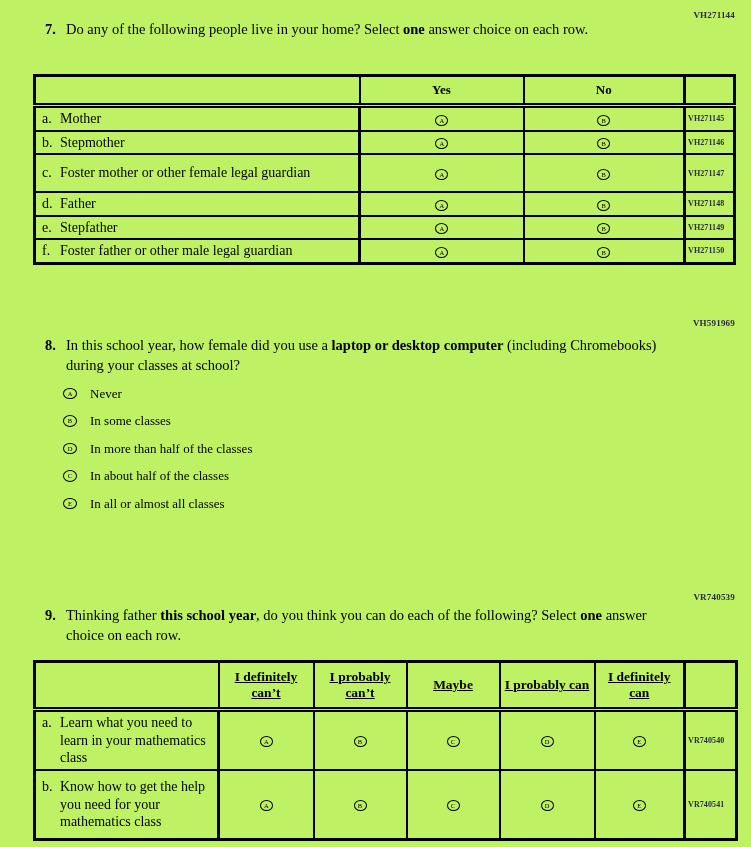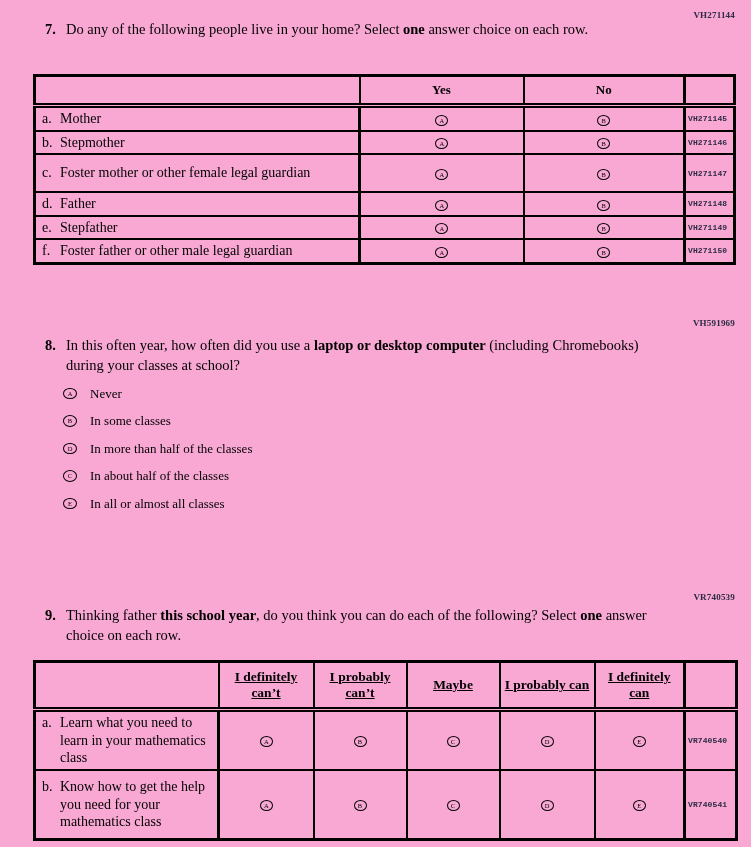--- a/index.html
+++ b/index.html
@@ -1,19 +1,19 @@
 <!DOCTYPE html>
 <html><head>
 <meta charset="utf-8">
 <style>
   * { margin:0; padding:0; box-sizing:border-box; }
   body { background:#e8e8e8; font-family:"Liberation Serif", serif; }
   .page {
     position:relative; width:751px; height:847px; margin:0 auto;
-    background:#f9a8d4; color:#000; overflow:hidden;
+    background:#bef264; color:#000; overflow:hidden;
   }
   
   .qcode {
     position:absolute; right:16px; font-size:9px; font-weight:bold;
     color:#2b2b44; letter-spacing:0.2px;
   }
   
   .qtext { position:absolute; left:45px; display:flex; font-size:14.5px; line-height:19.5px; }
   .qnum { font-weight:bold; width:21px; flex:0 0 21px; }
   .qbody b { font-weight:bold; }
@@ -36,21 +36,21 @@
   .t9 thead tr { height:48px;text-decoration:underline; }
   .t9 thead th { font-size:13.5px; line-height:16px; padding:2px 2px; }
   td.stub { padding:2px 4px 2px 6px; font-size:14px; line-height:17.5px; }
   .t9 td.stub { border-right:3px solid #000; }
   .t7 td.stub { border-right:3px solid #000; }
   .stubflex { display:flex; }
   .rowletter { width:18px; flex:0 0 18px; }
   td.bub { text-align:center; vertical-align:middle; }
   td.codecell {
     font-size:8px; font-weight:bold; color:#2b2b44; padding-left:2px;
-    text-align:left; vertical-align:middle; letter-spacing:0.1px;font-family:Liberation Mono, monospace;
+    text-align:left; vertical-align:middle; letter-spacing:0.1px;
   }
   
   .opts { position:absolute; left:63px; }
   .opt { display:flex; align-items:center; height:17px; margin-bottom:10.5px; }
   .opt .bubble { width:14px; height:11.5px; flex:0 0 14px; }
   .opt .olabel { margin-left:13px; font-size:13px; }
   
   #q7-code { top:10px; }
   #q7-text { top:20px; width:625px; }
   #t7 { top:74px; }
@@ -153,21 +153,21 @@
         <td class="bub"><span class="bubble">A</span></td>
         <td class="bub"><span class="bubble">B</span></td>
         <td class="codecell">VH271150</td>
       </tr>
     </tbody>
   </table>
 
   <div class="qcode" id="q8-code">VH591969</div>
   <div class="qtext" id="q8-text">
     <span class="qnum">8.</span>
-    <span class="qbody"><span>In this often year, how often did you use a </span><b>laptop or desktop computer</b><span> (including Chromebooks) during your classes at school?</span></span>
+    <span class="qbody"><span>In this school year, how female did you use a </span><b>laptop or desktop computer</b><span> (including Chromebooks) during your classes at school?</span></span>
   </div>
 
   <div class="opts" id="q8-opts">
     <div class="opt">
       <span class="bubble">A</span>
       <span class="olabel">Never</span>
     </div>
     <div class="opt">
       <span class="bubble">B</span>
       <span class="olabel">In some classes</span>

